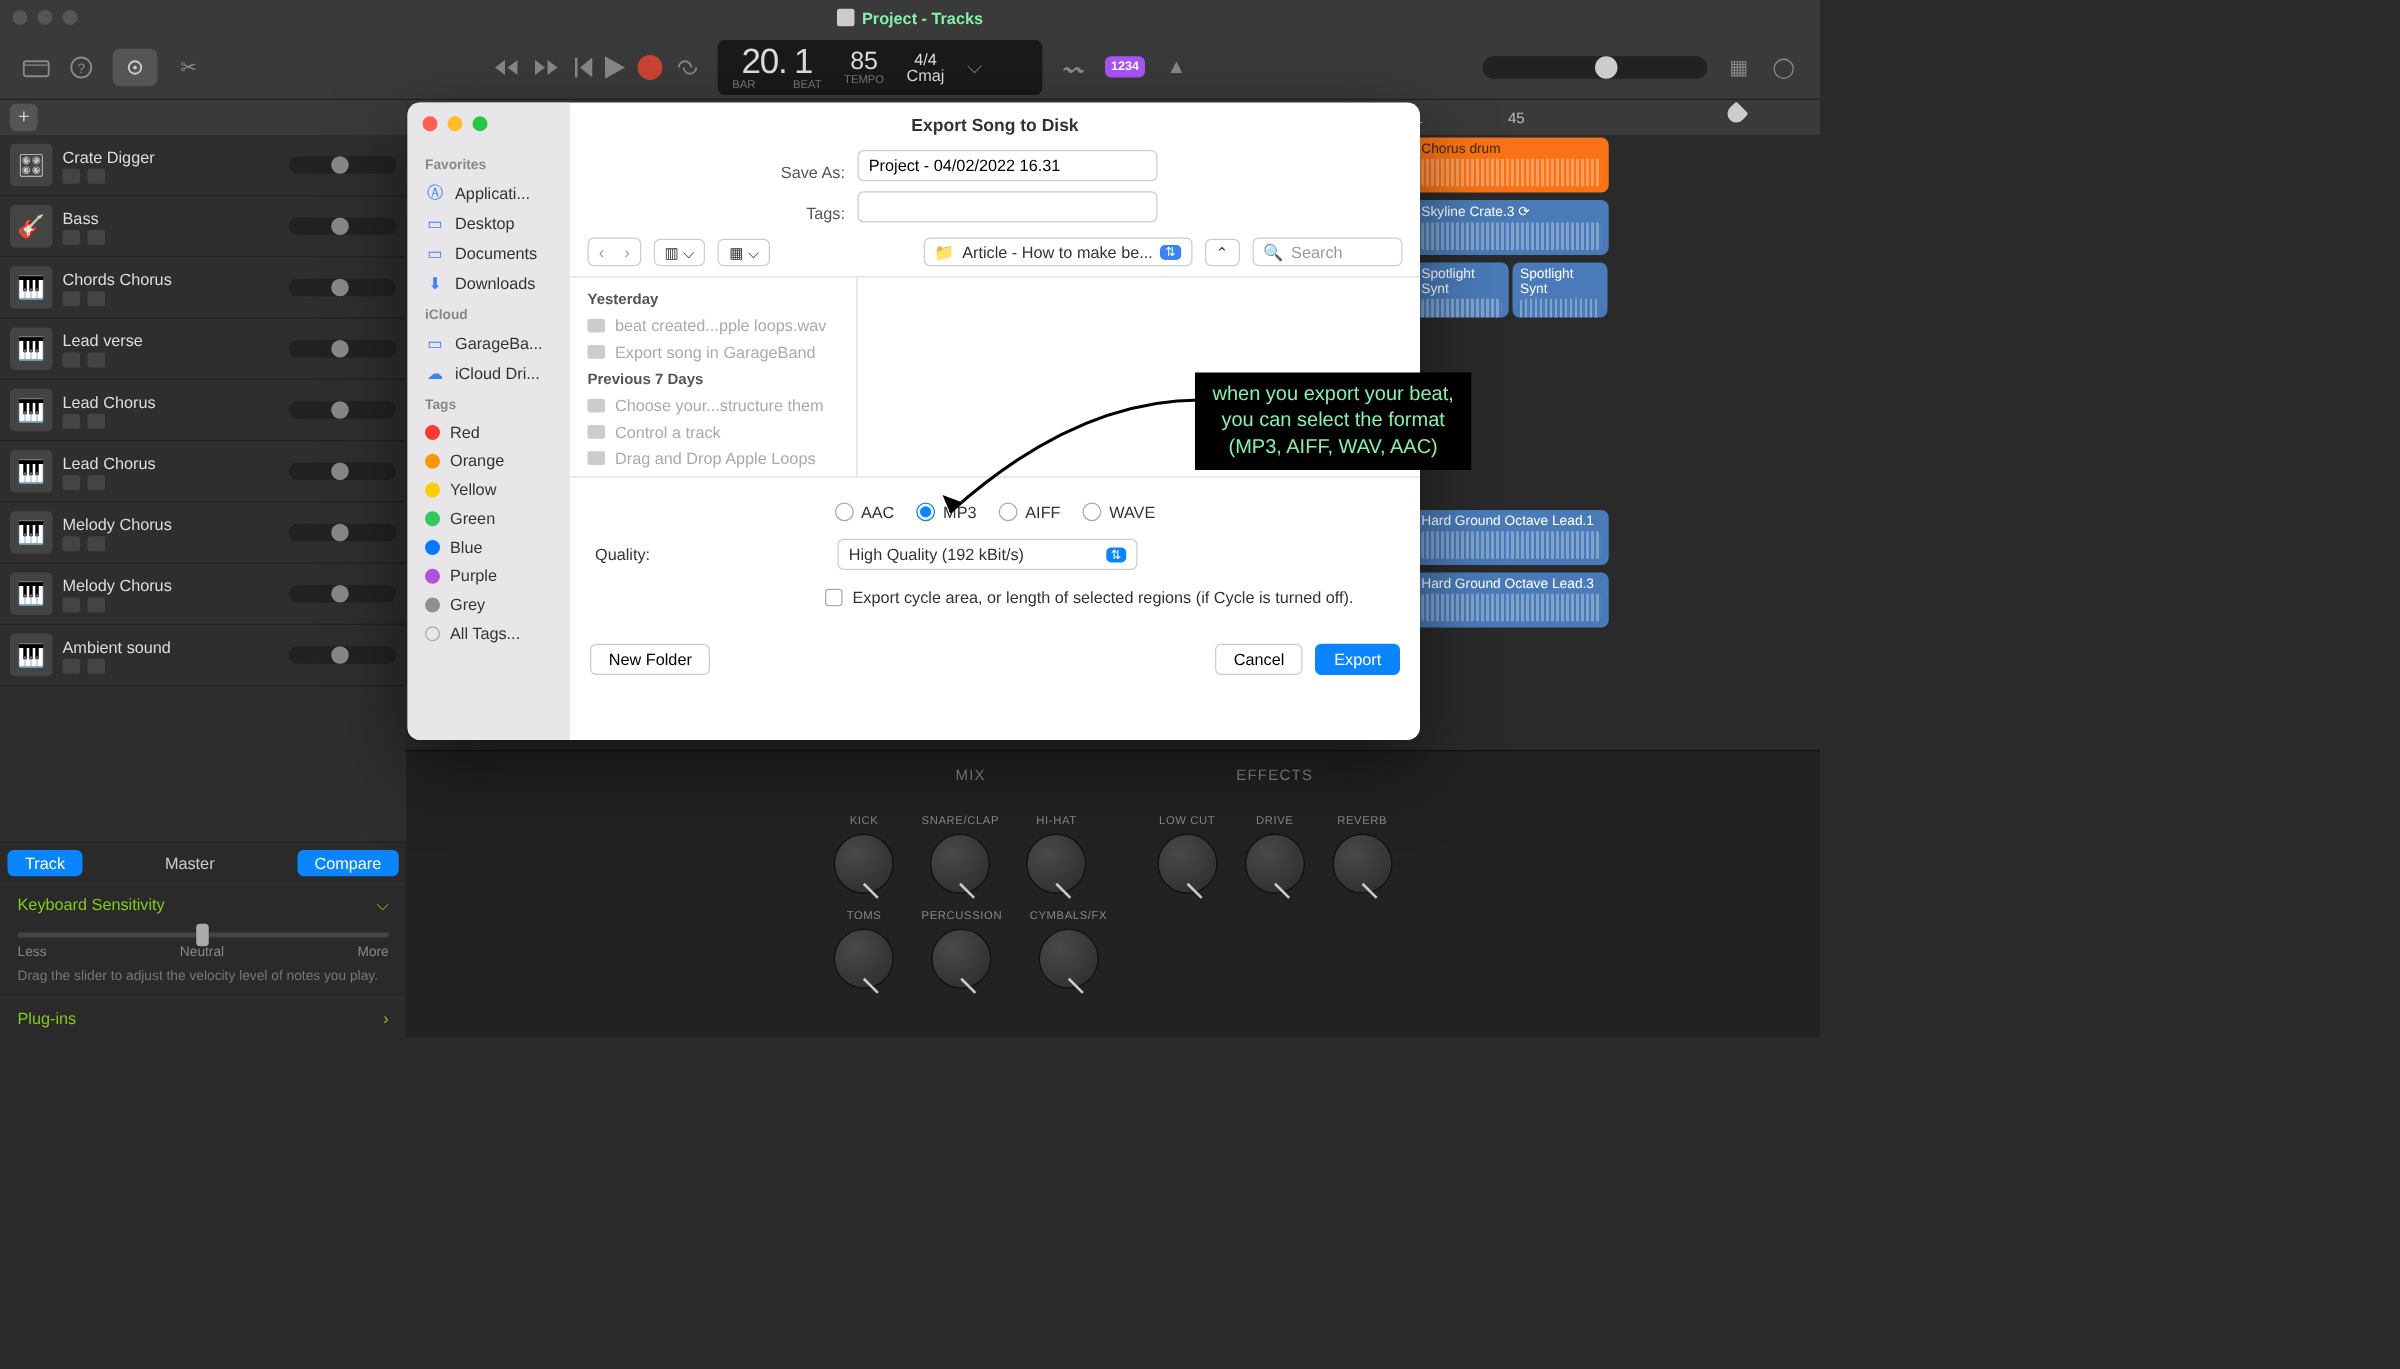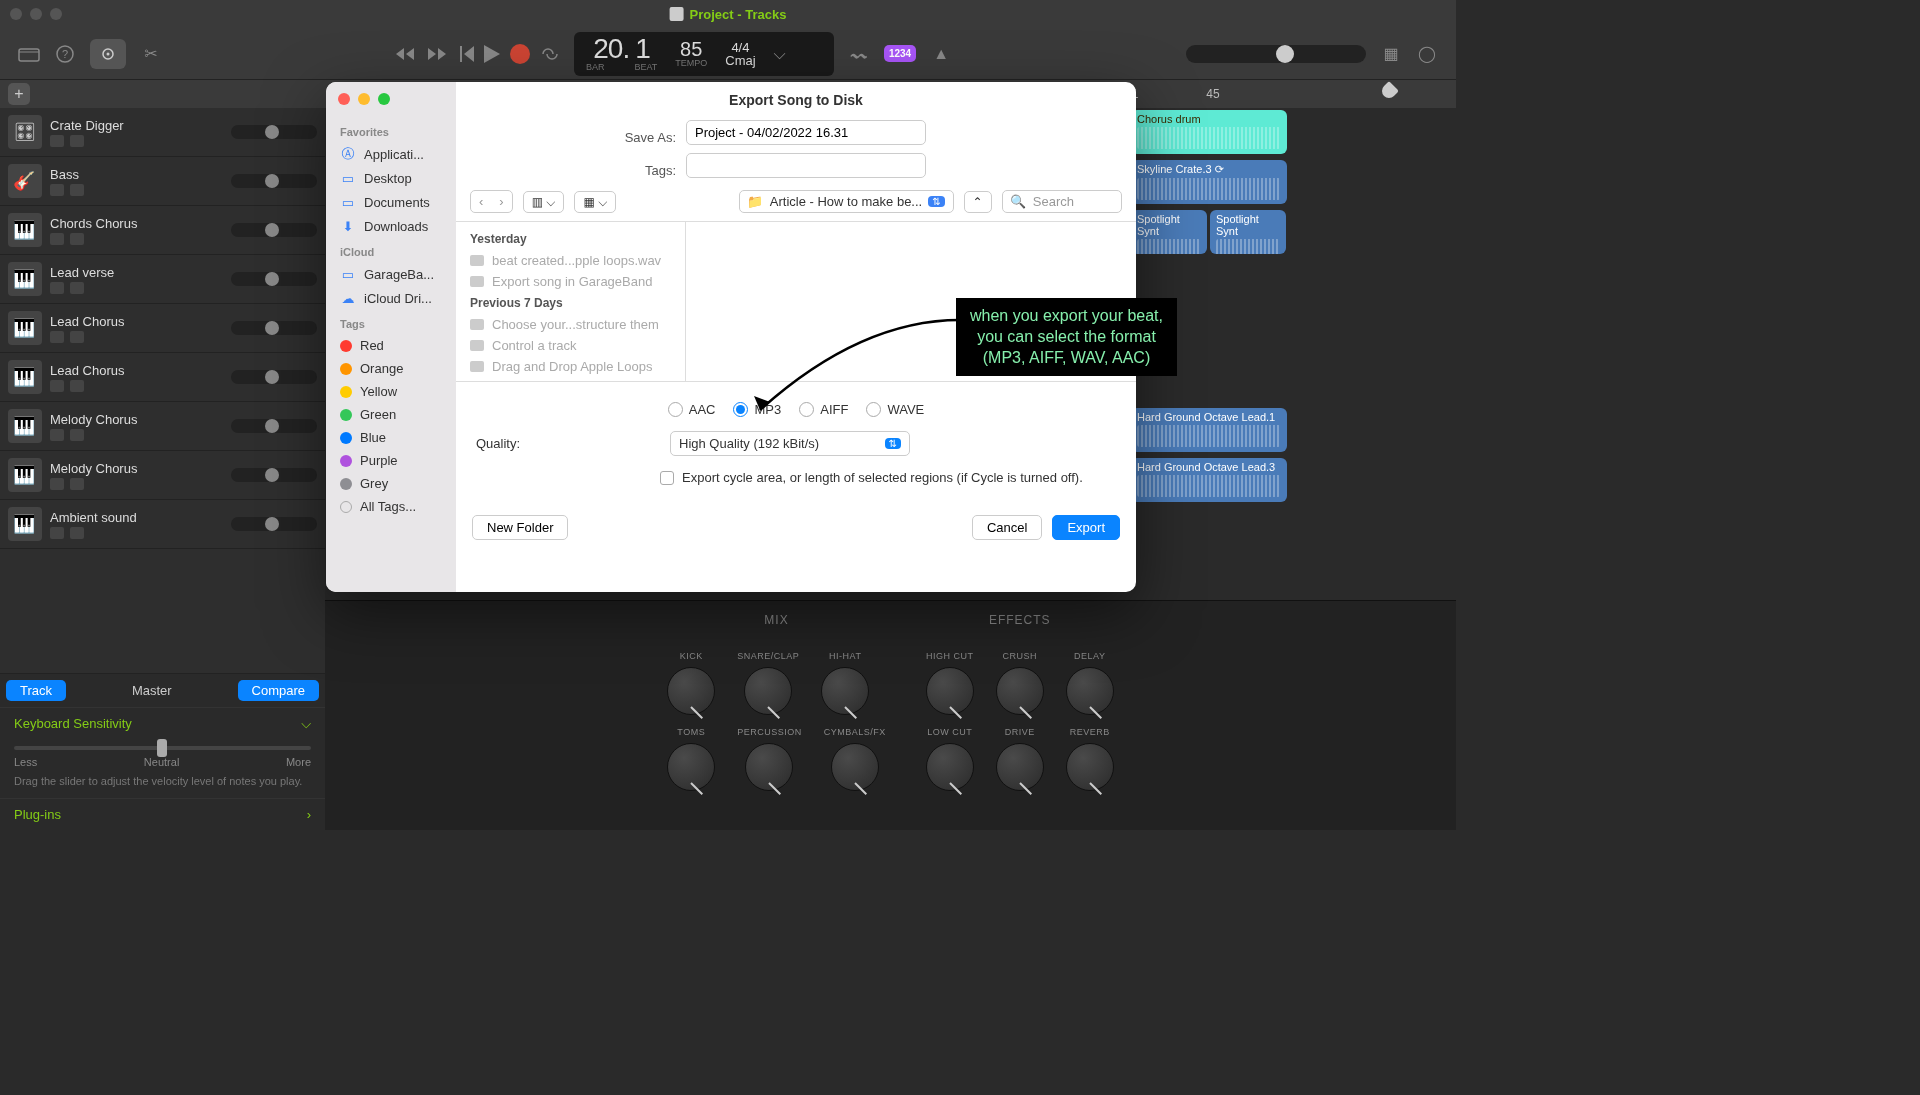--- a/index.html
+++ b/index.html
@@ -1,21 +1,21 @@
 <!DOCTYPE html>
 <html><head>
 <meta charset="utf-8">
 <style>
 * { margin: 0; padding: 0; box-sizing: border-box; font-family: -apple-system, BlinkMacSystemFont, "Segoe UI", sans-serif; }
 body { background: #2a2a2a; width: 1456px; height: 830px; overflow: hidden; position: relative; color: #ccc; }
 
 .titlebar { height: 28px; background: #3a3a3a; display: flex; align-items: center; padding: 0 10px; position: relative; }
 .traffic { display: flex; gap: 8px; }
 .traffic span { width: 12px; height: 12px; border-radius: 50%; background: #555; }
-.title-center { position: absolute; left: 50%; transform: translateX(-50%); display: flex; align-items: center; gap: 6px; color: #84cc16; font-size: 13px; font-weight: 600; }
+.title-center { position: absolute; left: 50%; transform: translateX(-50%); display: flex; align-items: center; gap: 6px; color: #86efac; font-size: 13px; font-weight: 600; }
 .title-center .doc-icon { width: 14px; height: 14px; background: #ccc; border-radius: 2px; }
 
 .toolbar { height: 52px; background: #3a3a3a; display: flex; align-items: center; padding: 0 18px; gap: 14px; border-bottom: 1px solid #222; }
 .tb-icon { width: 22px; height: 22px; color: #888; display: flex; align-items: center; justify-content: center; }
 .tb-btn { width: 36px; height: 30px; display: flex; align-items: center; justify-content: center; border-radius: 6px; }
 .tb-btn.active { background: #555; }
 .spacer { flex: 1; }
 .transport { display: flex; align-items: center; gap: 10px; }
 .transport svg { fill: #888; }
 .record-btn { width: 20px; height: 20px; border-radius: 50%; background: #c43; }
@@ -52,21 +52,21 @@
 .sens-slider .s-thumb { position: absolute; width: 10px; height: 18px; background: #aaa; border-radius: 3px; top: -7px; left: 48%; }
 .sens-labels { display: flex; justify-content: space-between; padding: 0 14px; font-size: 11px; color: #888; }
 .sens-desc { padding: 6px 14px 10px; font-size: 11px; color: #777; line-height: 1.3; }
 
 .arrange { flex: 1; background: #2a2a2a; position: relative; overflow: hidden; }
 .ruler { height: 28px; background: #3a3a3a; display: flex; align-items: center; color: #bbb; font-size: 12px; padding-left: 800px; gap: 68px; position: relative; }
 .ruler .playhead { position: absolute; right: 60px; top: 4px; width: 14px; height: 14px; background: #ccc; border-radius: 2px 2px 7px 7px; transform: rotate(45deg); }
 .regions { position: absolute; top: 28px; left: 0; right: 0; }
 .region { position: absolute; border-radius: 6px; padding: 3px 6px; font-size: 11px; color: #fff; overflow: hidden; height: 44px; }
 .region .wave { height: 22px; background: repeating-linear-gradient(90deg, rgba(255,255,255,0.5) 0 2px, transparent 2px 4px); margin-top: 2px; border-radius: 3px; opacity: 0.6; }
-.reg-yellow { background: #5eead4; color: #3a2a00; }
+.reg-yellow { background: #f97316; color: #3a2a00; }
 .reg-blue { background: #4a7bb8; }
 
 .mixer-bottom { position: absolute; bottom: 0; left: 0; right: 0; height: 230px; background: #222; border-top: 1px solid #111; display: flex; justify-content: center; gap: 40px; padding-top: 12px; }
 .mix-section { text-align: center; }
 .mix-title { font-size: 12px; color: #888; letter-spacing: 1px; margin-bottom: 24px; }
 .knob-row { display: flex; gap: 22px; }
 .knob-col { display: flex; flex-direction: column; align-items: center; gap: 6px; }
 .knob-label { font-size: 9px; color: #888; letter-spacing: 0.5px; }
 .knob { width: 48px; height: 48px; border-radius: 50%; background: radial-gradient(circle at 35% 30%, #4a4a4a, #2a2a2a); border: 1px solid #111; position: relative; }
 .knob::after { content: ""; position: absolute; width: 2px; height: 16px; background: #ccc; left: 50%; top: 50%; transform-origin: bottom; transform: translateX(-50%) rotate(135deg); }
@@ -395,34 +395,20 @@
               <div class="knob"></div>
             </div>
             <div class="knob-col">
               <div class="knob-label">CYMBALS/FX</div>
               <div class="knob"></div>
             </div>
           </div>
       </div>
       <div class="mix-section">
         <div class="mix-title">EFFECTS</div>
-        <div class="knob-row" id="fx-row1">
-            <div class="knob-col">
-              <div class="knob-label">HIGH CUT</div>
-              <div class="knob"></div>
-            </div>
-            <div class="knob-col">
-              <div class="knob-label">CRUSH</div>
-              <div class="knob"></div>
-            </div>
-            <div class="knob-col">
-              <div class="knob-label">DELAY</div>
-              <div class="knob"></div>
-            </div>
-          </div>
         <div class="knob-row" id="fx-row2" style="margin-top:12px">
             <div class="knob-col">
               <div class="knob-label">LOW CUT</div>
               <div class="knob"></div>
             </div>
             <div class="knob-col">
               <div class="knob-label">DRIVE</div>
               <div class="knob"></div>
             </div>
             <div class="knob-col">

